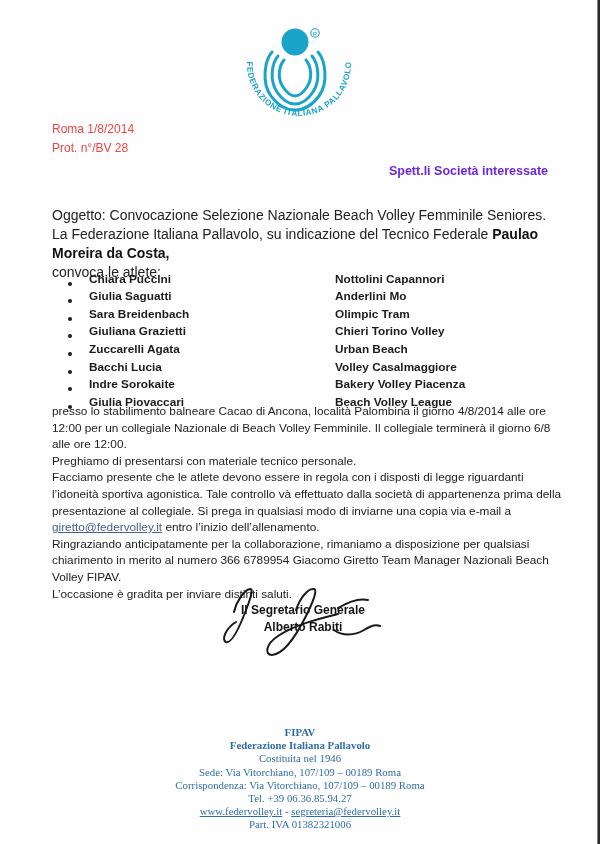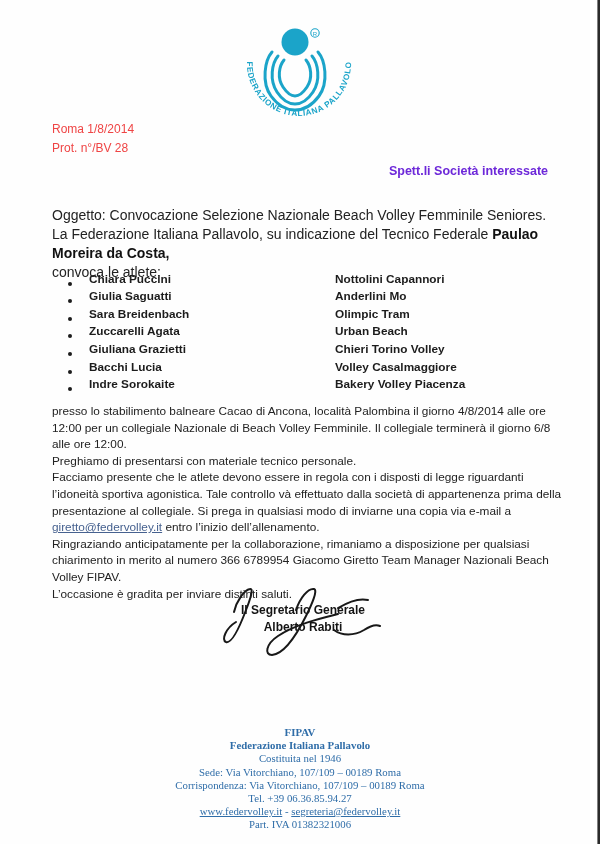--- a/index.html
+++ b/index.html
@@ -94,37 +94,42 @@
       <span class="ath-name">Giulia Saguatti</span>
       <span class="ath-club">Anderlini Mo</span>
     </div>
     <div class="ath-row">
       <span class="bullet"></span>
       <span class="ath-name">Sara Breidenbach</span>
       <span class="ath-club">Olimpic Tram</span>
     </div>
     <div class="ath-row">
       <span class="bullet"></span>
-      <span class="ath-name">Zuccarelli Agata</span>
-      <span class="ath-club">Urban Beach</span>
+      <span class="ath-name">Giuliana Grazietti</span>
+      <span class="ath-club">Chieri Torino Volley</span>
     </div>
     <div class="ath-row">
       <span class="bullet"></span>
-      <span class="ath-name">Giuliana Grazietti</span>
-      <span class="ath-club">Chieri Torino Volley</span>
+      <span class="ath-name">Zuccarelli Agata</span>
+      <span class="ath-club">Urban Beach</span>
     </div>
     <div class="ath-row">
       <span class="bullet"></span>
       <span class="ath-name">Bacchi Lucia</span>
       <span class="ath-club">Volley Casalmaggiore</span>
     </div>
     <div class="ath-row">
       <span class="bullet"></span>
       <span class="ath-name">Indre Sorokaite</span>
       <span class="ath-club">Bakery Volley Piacenza</span>
+    </div>
+    <div class="ath-row">
+      <span class="bullet"></span>
+      <span class="ath-name">Giulia Piovaccari</span>
+      <span class="ath-club">Beach Volley League</span>
     </div>
   </div>
 
   <div class="bodytext">
     <p>presso lo stabilimento balneare Cacao di Ancona, località Palombina il giorno 4/8/2014 alle ore 12:00 per un collegiale Nazionale di Beach Volley Femminile. Il collegiale terminerà il giorno 6/8 alle ore 12:00.</p>
     <p>Preghiamo di presentarsi con materiale tecnico personale.</p>
     <p><span>Facciamo presente che le atlete devono essere in regola con i disposti di legge riguardanti l’idoneità sportiva agonistica. Tale controllo và effettuato dalla società di appartenenza prima della presentazione al collegiale. Si prega in qualsiasi modo di inviarne una copia via e-mail a </span><a class="doc-link" href="#">giretto@federvolley.it</a><span> entro l’inizio dell’allenamento.</span></p>
     <p>Ringraziando anticipatamente per la collaborazione, rimaniamo a disposizione per qualsiasi chiarimento in merito al numero 366 6789954 Giacomo Giretto Team Manager Nazionali Beach Volley FIPAV.</p>
     <p>L’occasione è gradita per inviare distinti saluti.</p>
   </div>

